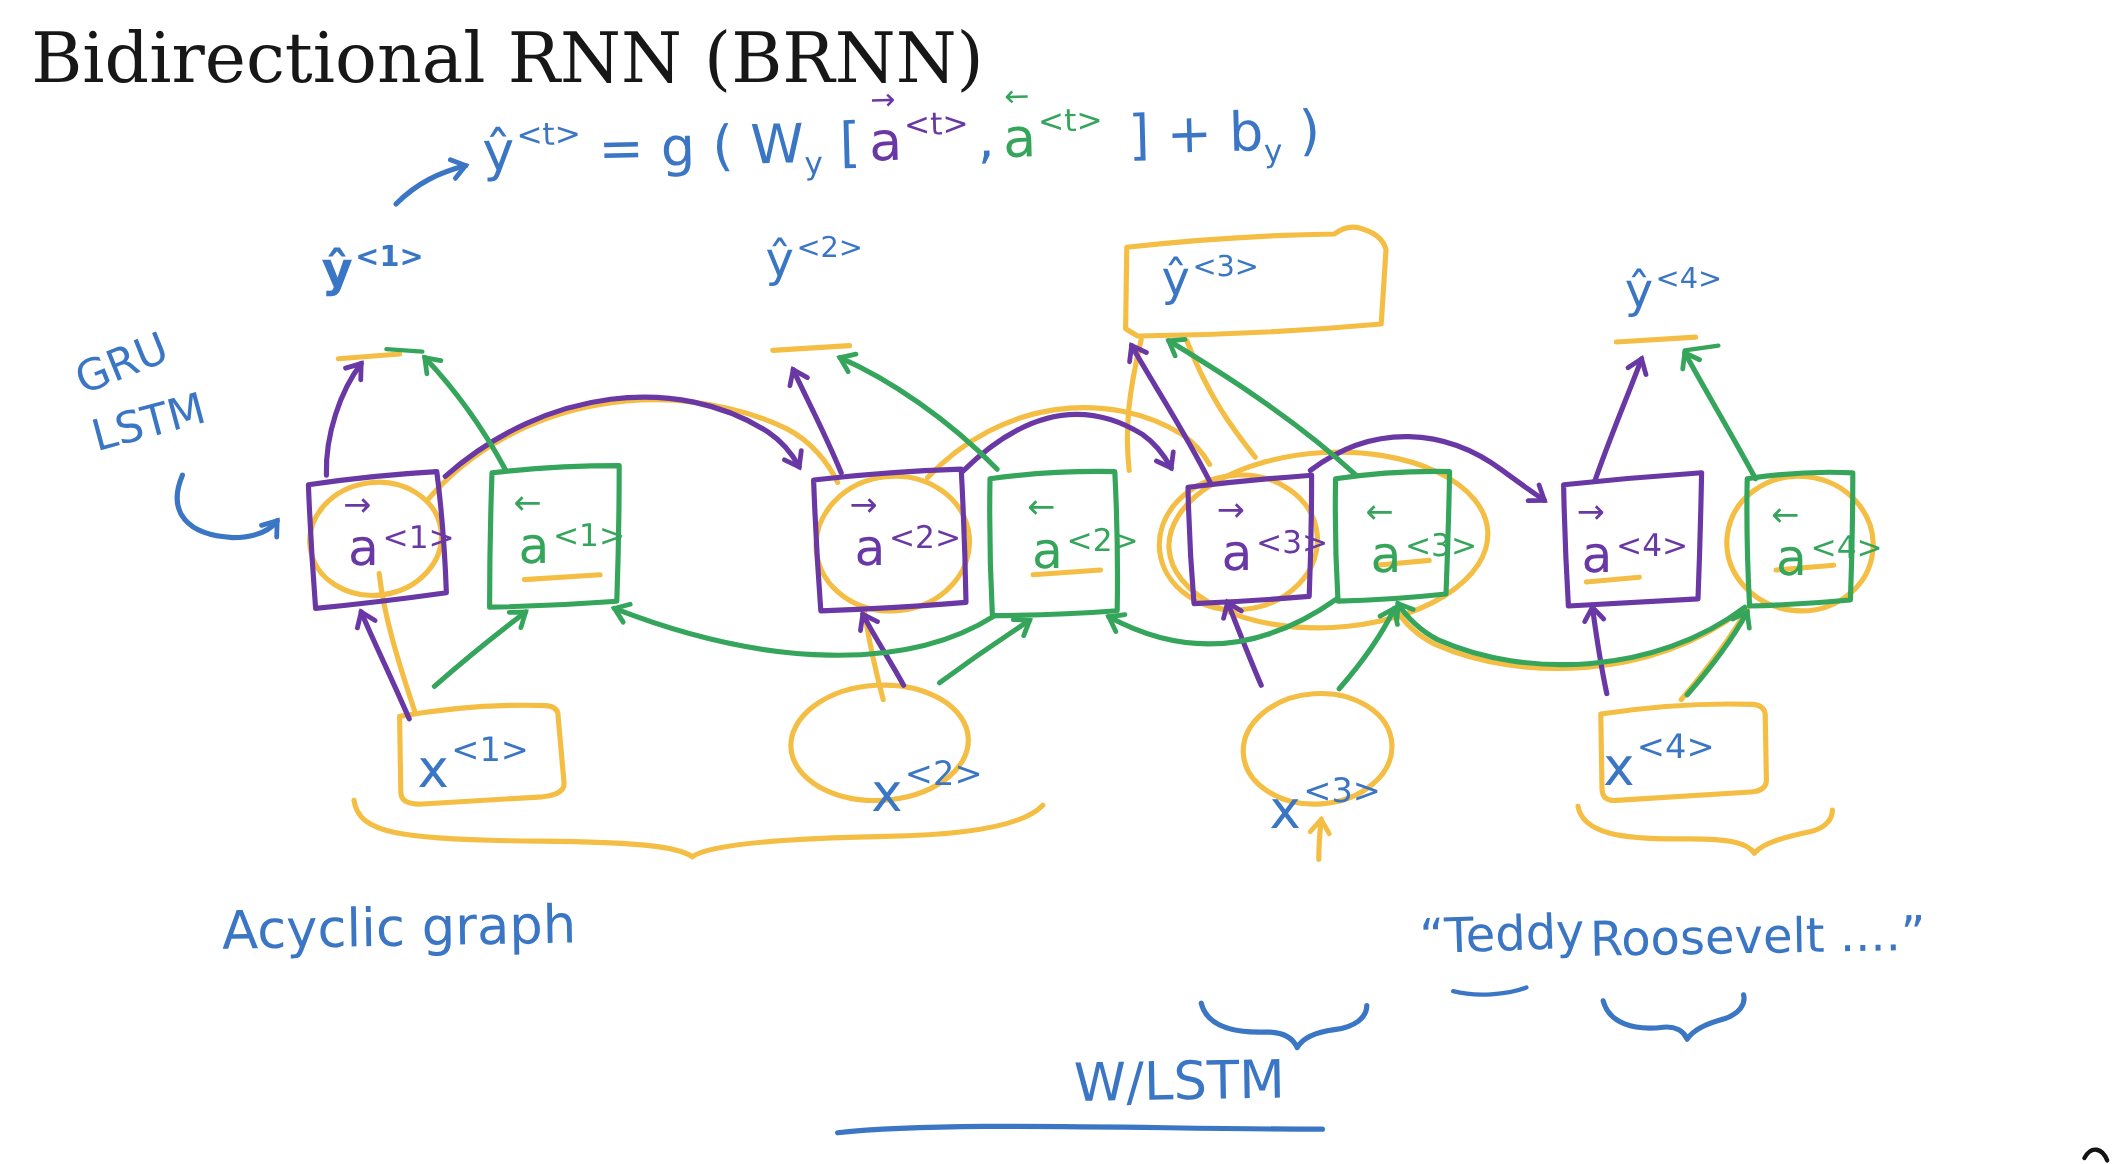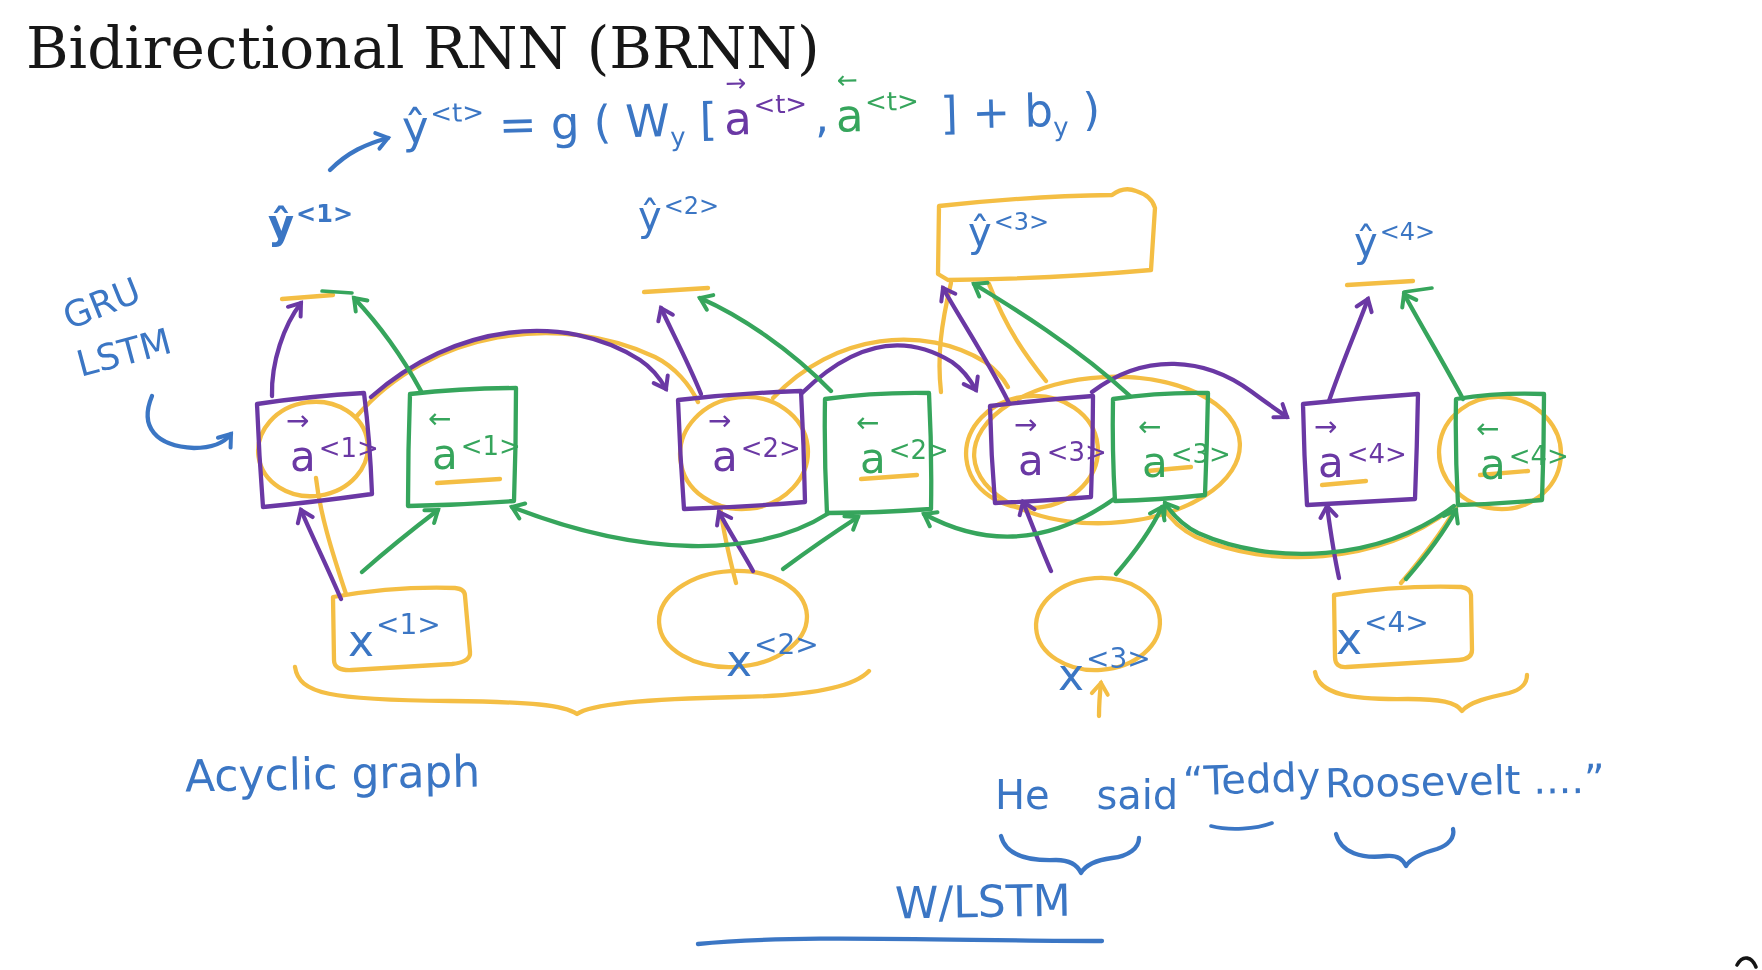--- a/index.html
+++ b/index.html
@@ -163,18 +163,17 @@
 
   <div class="aunit t-purple" style="left:1318px;top:438px;"><span class="arr">→</span><span>a</span><span class="f-sup">&lt;4&gt;</span></div>
   <div class="aunit t-green" style="left:1480px;top:440px;"><span class="arr">←</span><span>a</span><span class="f-sup">&lt;4&gt;</span></div>
 
   <div class="abs xlab t-blue" style="left:348px;top:608px;"><span>x</span><span class="f-sup">&lt;1&gt;</span></div>
   <div class="abs xlab t-blue" style="left:726px;top:628px;"><span>x</span><span class="f-sup">&lt;2&gt;</span></div>
   <div class="abs xlab t-blue" style="left:1058px;top:642px;"><span>x</span><span class="f-sup">&lt;3&gt;</span></div>
   <div class="abs xlab t-blue" style="left:1336px;top:606px;"><span>x</span><span class="f-sup">&lt;4&gt;</span></div>
 
   <div class="abs cap t-blue r-m1" style="left:185px;top:748px;">Acyclic graph</div>
-  <div class="abs cap-sm t-blue" style="left:995px;top:772px;word-spacing:34px;">He said</div>
   <div class="abs cap-sm t-blue r-m2" style="left:1183px;top:756px;">“Teddy</div>
   <div class="abs cap-sm t-blue r-m1" style="left:1325px;top:758px;">Roosevelt ....”</div>
   <div class="abs cap t-blue r-m1" style="left:895px;top:876px;">W/LSTM</div>
 
 </div>
 
 </body></html>

